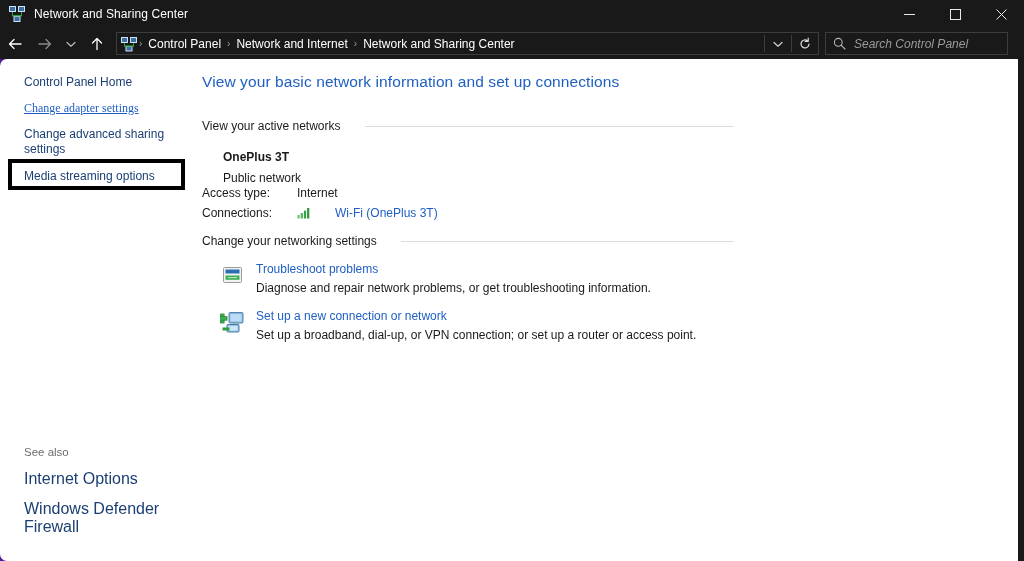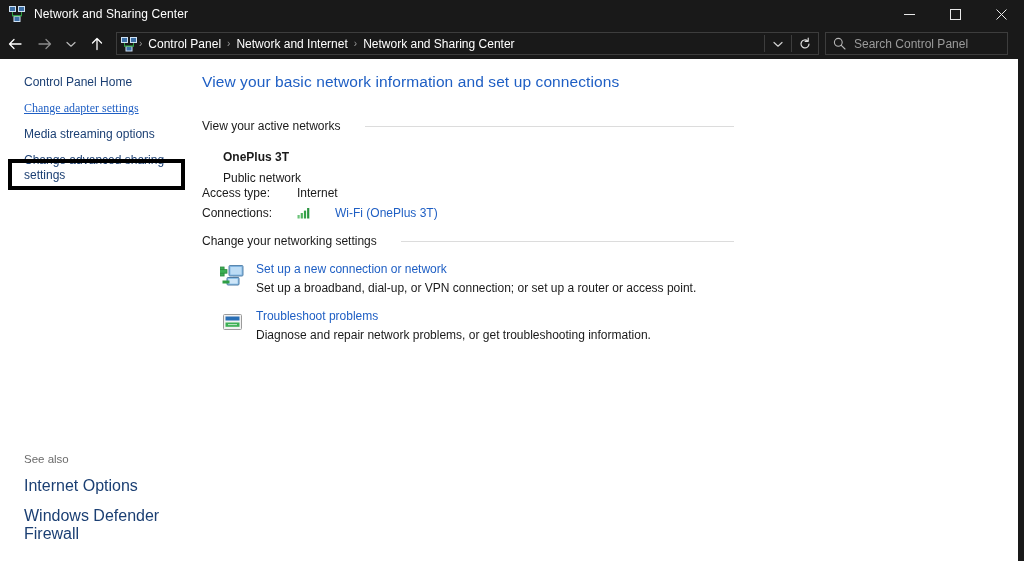--- a/index.html
+++ b/index.html
@@ -66,30 +66,30 @@
     color: #9a9a9a; font-size: 10px; padding: 0 2px; user-select: none;
   }
   .addr-right { margin-left: auto; display: flex; align-items: center; height: 100%; }
   .addr-sepline { width: 1px; height: 17px; background: #3d3d3d; }
   .addr-icon-btn {
     width: 26px; height: 21px; display: flex; align-items: center; justify-content: center;
   }
   .searchbox {
     width: 183px; height: 23px; margin-left: 6px; margin-right: 16px;
     border: 1px solid #3d3d3d; background: #191919;
-    display: flex; align-items: center; flex: 0 0 auto;
+    display: flex; align-items: center; flex: 0 0 auto; font-style: italic;
   }
   .search-icon { margin-left: 7px; display:block; }
   .search-placeholder {
     color: #9b9b9b; font-size: 12px; margin-left: 8px; white-space: nowrap;
   }
 
   
   .body-area {
-    flex: 1; display: flex; background: #ffffff; position: relative; min-height: 0;
+    flex: 1; display: flex; background: #ffffff; position: relative; min-height: 0; border-radius: 7px;
   }
   .rightborder {
     position: absolute; right: 0; top: 0; bottom: 0; width: 6px; background: #191919;
   }
 
   
   .sidebar {
     width: 196px; min-width: 196px;
     padding-top: 16px;
     position: relative;
@@ -105,21 +105,21 @@
     color: #1f5fc4; text-decoration: underline; font-family: Liberation Serif, serif;
   }
   .callout-box {
     position: absolute;
     left: 8px; top: 100px; width: 177px; height: 31px;
     border: 4px solid #000000; background: transparent;
     pointer-events: none;
   }
   .sidebar-spacer { flex: 1; }
   .seealso {
-    padding-left: 24px; padding-bottom: 6px;
+    padding-left: 24px; padding-bottom: 13px;
   }
   .seealso-title {
     color: #6b6b6b; font-size: 11.5px; margin-bottom: 12px;
   }
   .seealso-link {
     color: #1b3f73; font-size: 16px; margin-bottom: 12px; display: block;
   }
 
   
   .content {
@@ -266,23 +266,23 @@
   </div>
 
   <div class="body-area">
 
     <div class="sidebar">
 
       <div class="side-link">Control Panel Home</div>
 
       <div class="side-link highlight-link">Change adapter settings</div>
 
+      <div class="side-link wrap">Change advanced sharing settings</div>
+
       <div class="side-link">Media streaming options</div>
-
-      <div class="side-link wrap">Change advanced sharing settings</div>
 
       <div class="callout-box"></div>
 
       <div class="sidebar-spacer"></div>
 
       <div class="seealso">
         <div class="seealso-title">See also</div>
         <span class="seealso-link">Internet Options</span>
         <span class="seealso-link">Windows Defender Firewall</span>
       </div>
@@ -318,53 +318,53 @@
             </svg>
             <span class="net-value link">Wi-Fi (OnePlus 3T)</span>
           </div>
         </div>
       </div>
 
       <div class="settings-section">
         <div class="section-head">
           <span class="section-head-text">Change your networking settings</span>
           <span class="section-rule"></span>
+        </div>
+
+        <div class="setting-item">
+          <div class="setting-icon">
+            <svg width="25" height="25" viewBox="0 0 25 25">
+              <rect x="3.5" y="4.5" width="18" height="15" rx="1" fill="#f2f2f2" stroke="#9b9b9b" stroke-width="1"></rect>
+              <rect x="5.5" y="6.5" width="14" height="4" fill="#2a6fb5"></rect>
+              <rect x="5.5" y="12.5" width="14" height="4.3" fill="#3cb054"></rect>
+              <path d="M8 14.6 L17 14.6" stroke="#ffffff" stroke-width="1" opacity="0.7"></path>
+            </svg>
+          </div>
+          <div class="setting-text">
+            <div class="setting-title">Troubleshoot problems</div>
+            <div class="setting-desc">Diagnose and repair network problems, or get troubleshooting information.</div>
+          </div>
         </div>
 
         <div class="setting-item">
           <div class="setting-icon">
             <svg width="25" height="25" viewBox="0 0 25 25">
               <rect x="9" y="2.5" width="14" height="10.5" rx="1" fill="#7fb3e0" stroke="#5a86ad" stroke-width="1"></rect>
               <rect x="10.4" y="4" width="11.2" height="7.6" fill="#bcdcf5"></rect>
               <rect x="13" y="13" width="6" height="2" fill="#9fb8cc"></rect>
               <rect x="7" y="14.5" width="12" height="7.5" rx="1" fill="#8dc2ea" stroke="#4f7ba3" stroke-width="1"></rect>
               <rect x="8.4" y="16" width="9.2" height="4.6" fill="#cfe6f8"></rect>
               <rect x="2.5" y="17.5" width="7" height="3" fill="#2f9e44"></rect>
               <rect x="0.5" y="4" width="3.6" height="9" fill="#3cb054" stroke="#2c8a3f" stroke-width="0.8"></rect>
               <rect x="-2" y="6.6" width="9" height="3.6" fill="#3cb054" stroke="#2c8a3f" stroke-width="0.8"></rect>
             </svg>
           </div>
           <div class="setting-text">
             <div class="setting-title">Set up a new connection or network</div>
             <div class="setting-desc">Set up a broadband, dial-up, or VPN connection; or set up a router or access point.</div>
           </div>
         </div>
-
-        <div class="setting-item">
-          <div class="setting-icon">
-            <svg width="25" height="25" viewBox="0 0 25 25">
-              <rect x="3.5" y="4.5" width="18" height="15" rx="1" fill="#f2f2f2" stroke="#9b9b9b" stroke-width="1"></rect>
-              <rect x="5.5" y="6.5" width="14" height="4" fill="#2a6fb5"></rect>
-              <rect x="5.5" y="12.5" width="14" height="4.3" fill="#3cb054"></rect>
-              <path d="M8 14.6 L17 14.6" stroke="#ffffff" stroke-width="1" opacity="0.7"></path>
-            </svg>
-          </div>
-          <div class="setting-text">
-            <div class="setting-title">Troubleshoot problems</div>
-            <div class="setting-desc">Diagnose and repair network problems, or get troubleshooting information.</div>
-          </div>
-        </div>
       </div>
     </div>
 
     <div class="rightborder"></div>
   </div>
 </div>
 
 </body></html>

